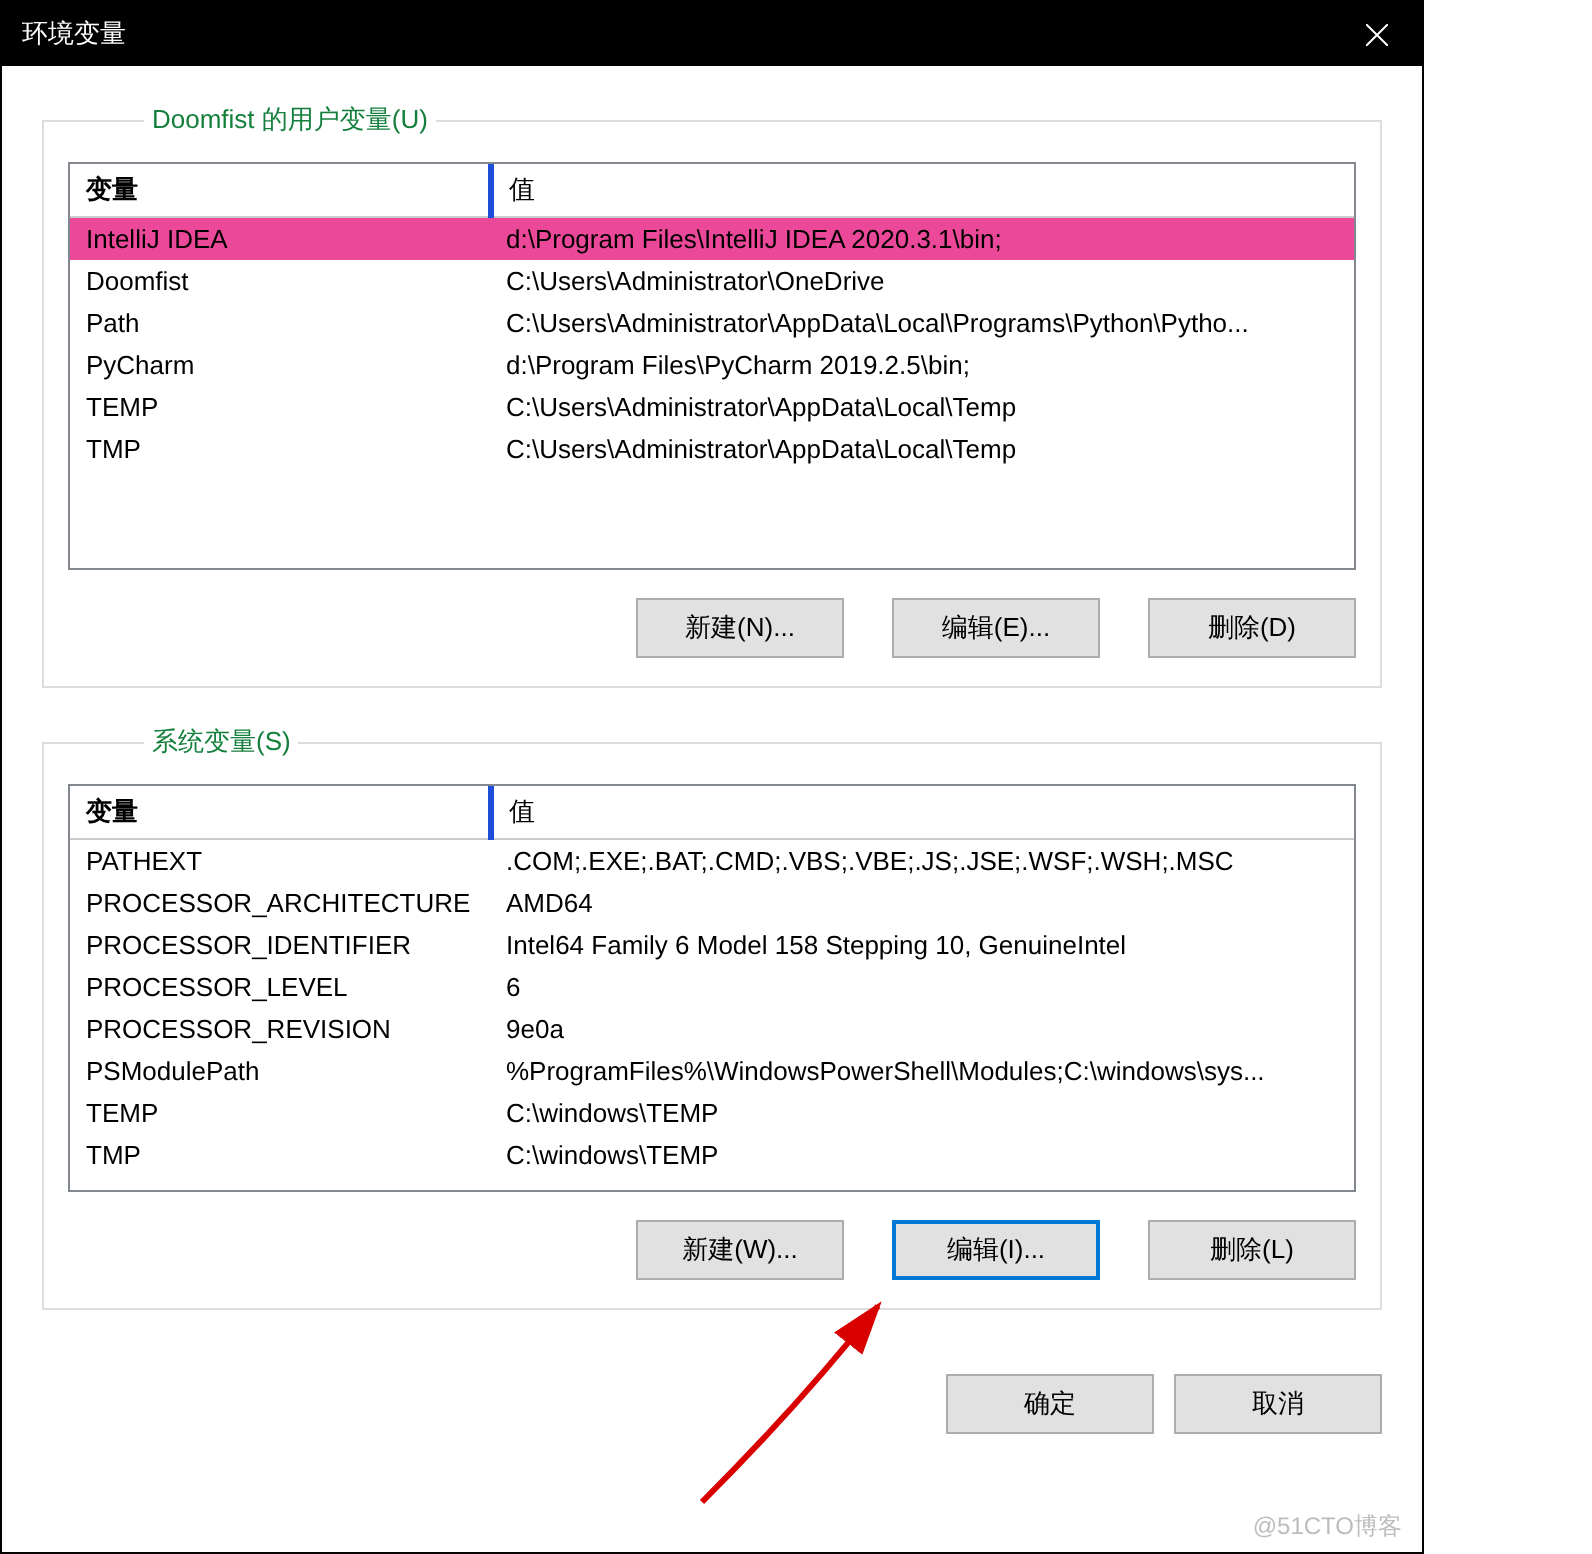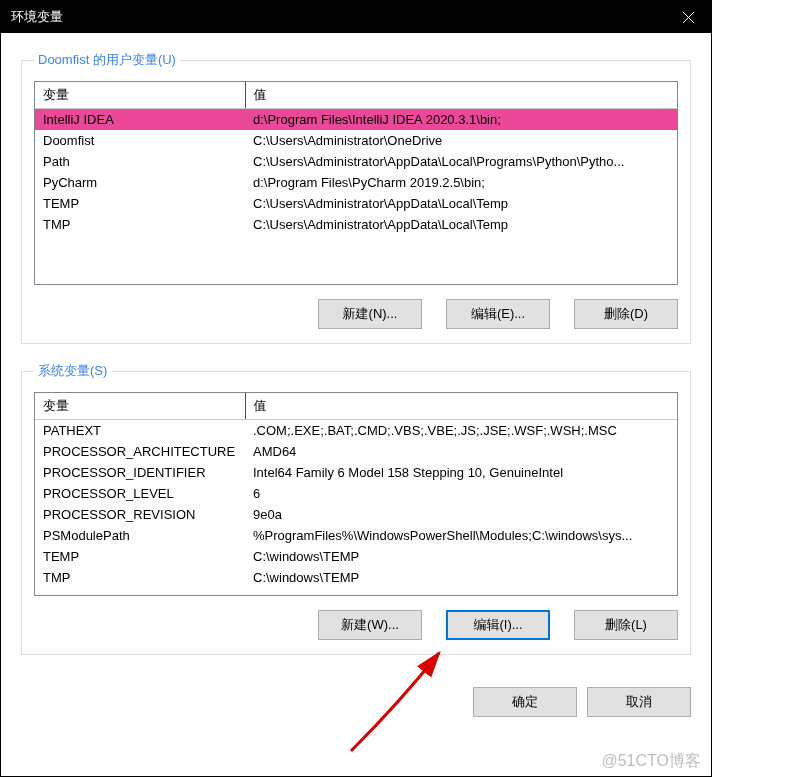--- a/index.html
+++ b/index.html
@@ -3,37 +3,37 @@
 <meta charset="utf-8">
 <style>
 * { box-sizing: border-box; margin: 0; padding: 0; font-family: "Microsoft YaHei", "Segoe UI", sans-serif; font-size: 13px; }
 html, body { width: 796px; height: 777px; background: #fff; }
 .window { width: 712px; height: 777px; border: 1px solid #000; position: relative; }
 .titlebar { height: 32px; background: #000; color: #fff; display: flex; align-items: center; padding-left: 10px; }
 .titlebar .title { flex: 1; font-size: 13px; }
 .titlebar .close { width: 46px; height: 32px; display: flex; align-items: center; justify-content: center; cursor: pointer; }
 .body { padding: 18px 20px 14px 20px; }
 fieldset.group { border: 1px solid #ddd; padding: 12px 12px 14px 12px; margin-bottom: 18px; position: relative; }
-fieldset.group legend { font-size: 13px; padding: 0 4px; color: #3b82f6; }
+fieldset.group legend { font-size: 13px; padding: 0 4px; color: #15803d; margin-left: 38px; }
 .tablewrap { border: 1px solid #828790; height: 204px; overflow: hidden; position: relative; }
 .tablewrap.sys { height: 204px; }
 .scrollarea { position:absolute; top:0; left:0; right:0; bottom:0; overflow-y:auto; }
 table { width: 100%; border-collapse: collapse; table-layout: fixed; }
 th { text-align: left; font-weight: normal; padding: 4px 8px; border-bottom: 1px solid #ccc; background:#fff; position: sticky; top:0; }
-th:first-child { width: 210px; border-right: 1px solid #1d4ed8; }
+th:first-child { width: 210px; border-right: 3px solid #1d4ed8; font-weight: bold; }
 td { padding: 3px 8px; white-space: nowrap; overflow: hidden; text-overflow: ellipsis; }
 td:first-child { width: 210px; }
 tr.selected td { background: #ec4899; }
 .btnrow { display: flex; justify-content: flex-end; gap: 24px; margin-top: 14px; }
 button.win { min-width: 104px; height: 30px; background: #e1e1e1; border: 1px solid #adadad; cursor: pointer; font-size: 13px; }
 button.win.default { border: 2px solid #0078d7; background:#e1e1e1; }
 .footer { display:flex; justify-content:flex-end; gap:10px; padding: 0 20px 12px 20px; }
 .sysrows td { padding:3px 8px; }
 .arrow { position:absolute; left:340px; top:640px; pointer-events:none; }
-.watermark { position:absolute; right:10px; bottom:4px; color:#bdbdbd; font-size:16px; pointer-events:none; }
+.watermark { position:absolute; right:10px; bottom:4px; color:#bdbdbd; font-size:12px; pointer-events:none; }
 
 .tablewrap.sys .scrollarea::-webkit-scrollbar { width:17px; }
 .tablewrap.sys .scrollarea::-webkit-scrollbar-track { background:#f0f0f0; }
 .tablewrap.sys .scrollarea::-webkit-scrollbar-thumb { background:#c2c3c9; }
 </style>
 </head>
 <body>
 
 <div class="window">
   <div class="titlebar">

